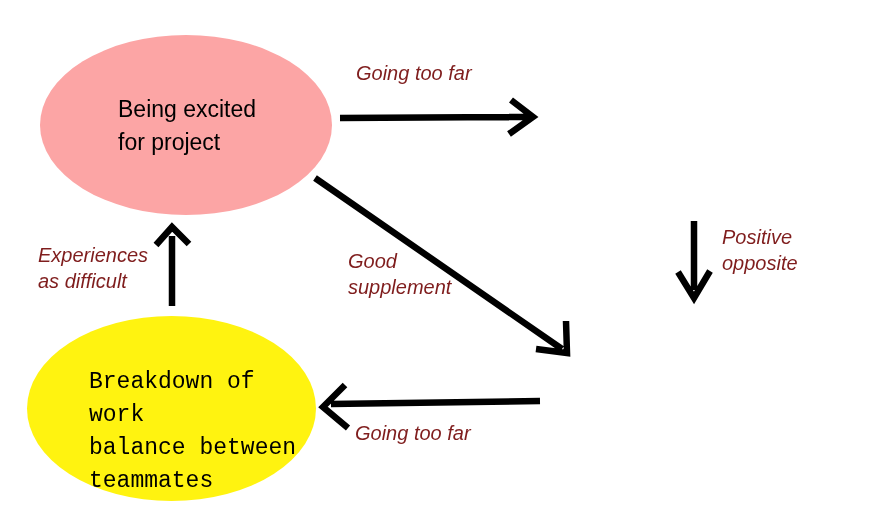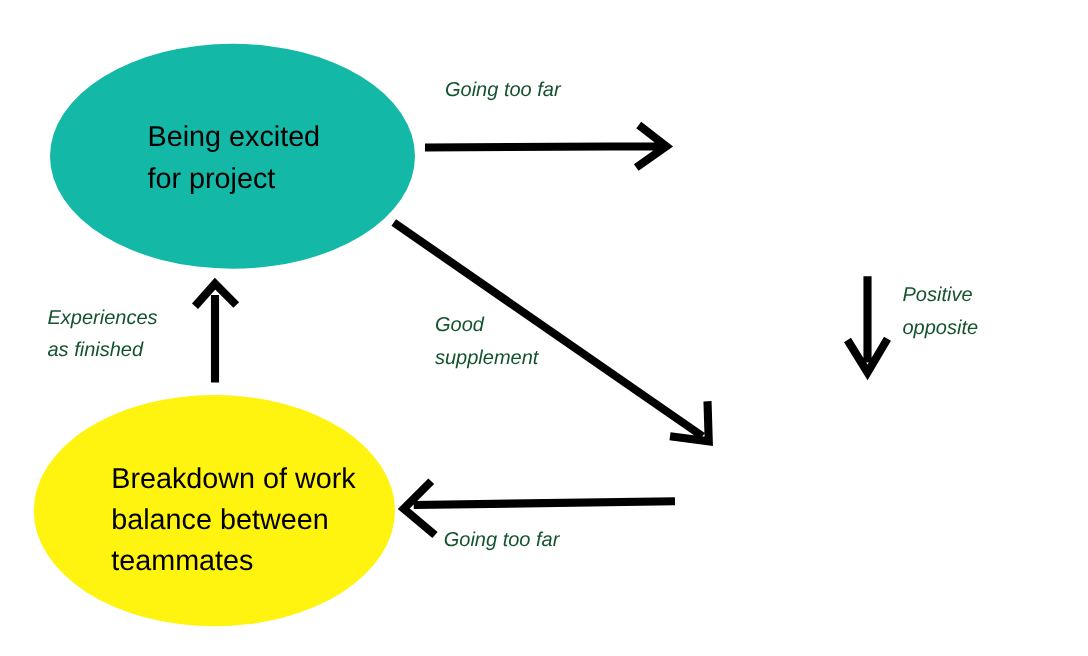--- a/index.html
+++ b/index.html
@@ -37,25 +37,25 @@
     position: absolute;
     white-space: pre-line;
     font-size: 23px;
     line-height: 33px;
     font-weight: 400;
     color: #000000;
   }
   .edge-label {
     position: absolute;
     font-style: italic;
-    font-size: 16px;
+    font-size: 20px;
     line-height: 26px;
     font-weight: 500;
     white-space: pre-line;
-    color: #14532d;
+    color: #7f1d1d;
   }
   
   .node-excited   { left: 40px;  top: 35px;  width: 292px; height: 180px; }
   .node-excited .node-label   { left: 78px;  top: 58px; }
   .node-trying    { left: 538px; top: 35px;  width: 300px; height: 176px; }
   .node-trying .node-label    { left: 77px;  top: 60px; }
   .node-finished  { left: 551px; top: 303px; width: 300px; height: 186px; }
   .node-finished .node-label  { left: 56px;  top: 56px; }
   .node-breakdown { left: 27px;  top: 316px; width: 289px; height: 185px; }
   .node-breakdown .node-label { left: 62px;  top: 50px; }
@@ -72,39 +72,39 @@
 <div class="canvas">
 
   <svg class="arrow-layer" viewBox="0 0 870 525">
     <path d="M340 118 L528 117 M511 100 L533 117 L509 134" style="stroke: rgb(0, 0, 0);"></path>
     <path d="M694 221 L694 290 M678 272 L694 298 L710 271" style="stroke: rgb(0, 0, 0);"></path>
     <path d="M315 178 L562 349 M566 321 L567 353 L536 349" style="stroke: rgb(0, 0, 0);"></path>
     <path d="M540 401 L331 404 M345 385 L323 407 L348 428" style="stroke: rgb(0, 0, 0);"></path>
     <path d="M172 306 L172 236 M156 245 L172 227 L189 244" style="stroke: rgb(0, 0, 0);"></path>
   </svg>
 
-  <div class="node node-excited" style="background: #14b8a6;">
+  <div class="node node-excited" style="background: #fca5a5;">
     <div class="node-label">Being excited
 for project</div>
   </div>
 
 
 
-  <div class="node node-breakdown" style="background: rgb(255, 243, 16);">
+  <div class="node node-breakdown" style="background: rgb(255, 243, 16); font-family: Liberation Mono, monospace;">
     <div class="node-label">Breakdown of work
 balance between
 teammates</div>
   </div>
 
   <div class="edge-label label-going-top">Going too far</div>
 
   <div class="edge-label label-positive">Positive
 opposite</div>
 
   <div class="edge-label label-supplement">Good
 supplement</div>
 
   <div class="edge-label label-going-bottom">Going too far</div>
 
   <div class="edge-label label-experiences">Experiences
-as finished</div>
+as difficult</div>
 
 </div>
 
 </body></html>

